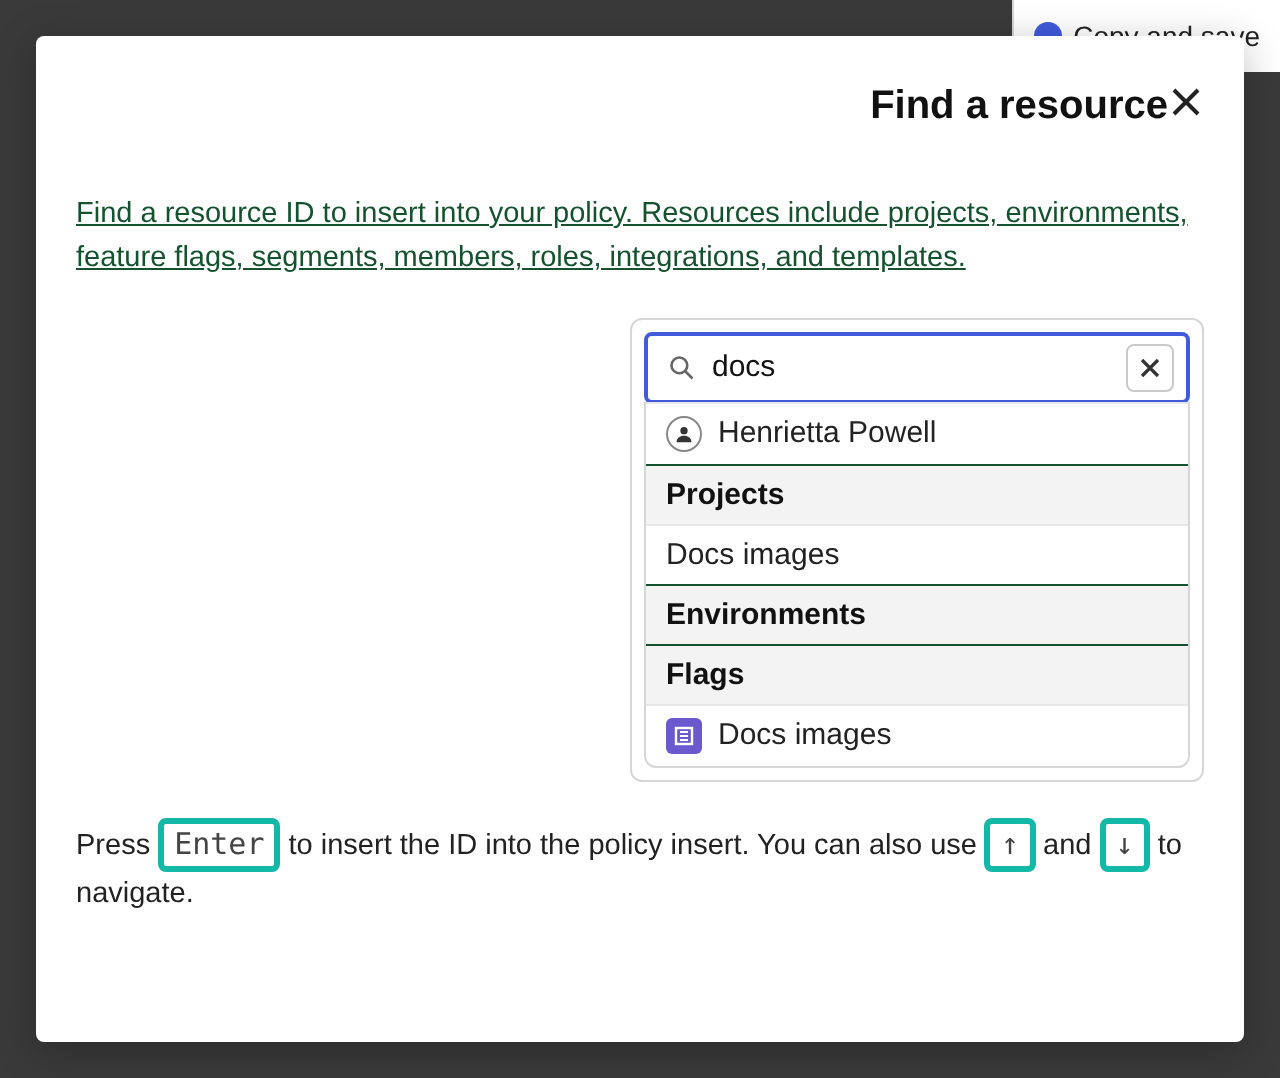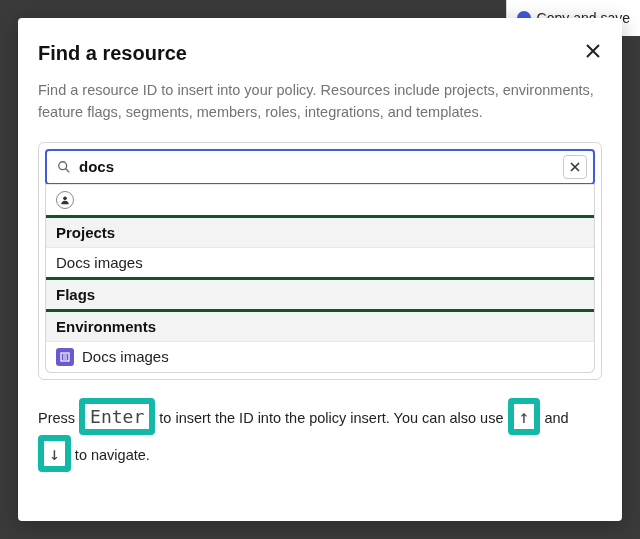--- a/index.html
+++ b/index.html
@@ -35,20 +35,21 @@
     left: 18px;
     right: 18px;
     top: 18px;
     bottom: 18px;
     background: #fff;
     border-radius: 4px;
     box-shadow: 0 4px 20px rgba(0,0,0,0.25);
     padding: 24px 20px 20px 20px;
     display: flex;
     flex-direction: column;
+    align-items: flex-end;
   }
   .modal-header {
     display: flex;
     justify-content: space-between;
     align-items: flex-start;
   }
   .modal-title {
     font-size: 20px;
     font-weight: 700;
     color: #111;
@@ -56,24 +57,25 @@
   .close-btn {
     background: none;
     border: none;
     cursor: pointer;
     color: #222;
     padding: 2px;
     line-height: 1;
   }
   .close-btn svg { width: 14px; height: 14px; }
   .modal-desc {
-    margin-top: 15px;
+    margin-top: 32px;
     font-size: 14.5px;
     line-height: 1.5;
-    color: #737373;
+    color: #14532d;
+    text-decoration: underline;
   }
   .search-wrap {
     margin-top: 18px;
     border: 1px solid #d6d6d6;
     border-radius: 6px;
     padding: 6px;
   }
   .search-box {
     display: flex;
     align-items: center;
@@ -84,21 +86,20 @@
     gap: 8px;
   }
   .search-box svg.mag { width: 14px; height: 14px; color: #666; flex: none; }
   .search-input {
     flex: 1;
     border: none;
     outline: none;
     font-size: 15px;
     color: #111;
     background: transparent;
-    font-weight: bold;
   }
   .clear-btn {
     flex: none;
     width: 24px;
     height: 24px;
     border: 1px solid #c9c9c9;
     border-radius: 4px;
     background: #fff;
     display: flex;
     align-items: center;
@@ -111,21 +112,21 @@
     border: 1px solid #d6d6d6;
     border-top: none;
     border-bottom-left-radius: 6px;
     border-bottom-right-radius: 6px;
     margin-top: -1px;
   }
   .group-header {
     font-weight: 700;
     font-size: 15px;
     padding: 6px 10px;
-    border-top: 3px solid #14532d;
+    border-top: 1px solid #14532d;
     background: #f3f3f3;
     color: #111;
   }
   .group-header:first-child { border-top: none; }
   .item {
     padding: 6px 10px;
     font-size: 15px;
     color: #222;
     border-top: 1px solid #e8e8e8;
     display: flex;
@@ -153,25 +154,25 @@
   }
   .item .pic.integ svg { width: 12px; height: 12px; }
   .footer {
     margin-top: 18px;
     font-size: 14.5px;
     color: #222;
     line-height: 1.6;
   }
   .kbd {
     display: inline-block;
-    border: 6px solid #14b8a6;
+    border: 3px solid #14b8a6;
     border-radius: 4px;
     padding: 0 5px;
     font-family: ui-monospace, SFMono-Regular, Menlo, monospace;
-    font-size: 18px;
+    font-size: 15px;
     color: #444;
     background: #fff;
     vertical-align: baseline;
     line-height: 1.4;
     min-width: 14px;
     text-align: center;
   }
 </style>
 </head>
 <body>
@@ -208,29 +209,30 @@
     </div>
 
     <div class="results">
       <div class="item">
         <span class="pic avatar">
           <svg viewBox="0 0 12 12">
               <circle cx="6" cy="4" r="2.2" fill="currentColor"></circle>
               <path d="M1.5 11c0-2.5 2-4 4.5-4s4.5 1.5 4.5 4" fill="currentColor"></path>
             </svg>
         </span>
+        <span>Henrietta Powell</span>
       </div>
 
       <div class="group-header">Projects</div>
       <div class="item">
         <span>Docs images</span>
       </div>
 
+      <div class="group-header">Environments</div>
       <div class="group-header">Flags</div>
-      <div class="group-header">Environments</div>
       <div class="item">
         <span class="pic integ">
           <svg viewBox="0 0 12 12">
               <rect x="2" y="2" width="8" height="8" fill="none" stroke="currentColor" stroke-width="1.2"></rect>
               <path d="M4 4h4M4 6h4M4 8h4" stroke="currentColor" stroke-width="1"></path>
             </svg>
         </span>
         <span>Docs images</span>
       </div>
     </div>

